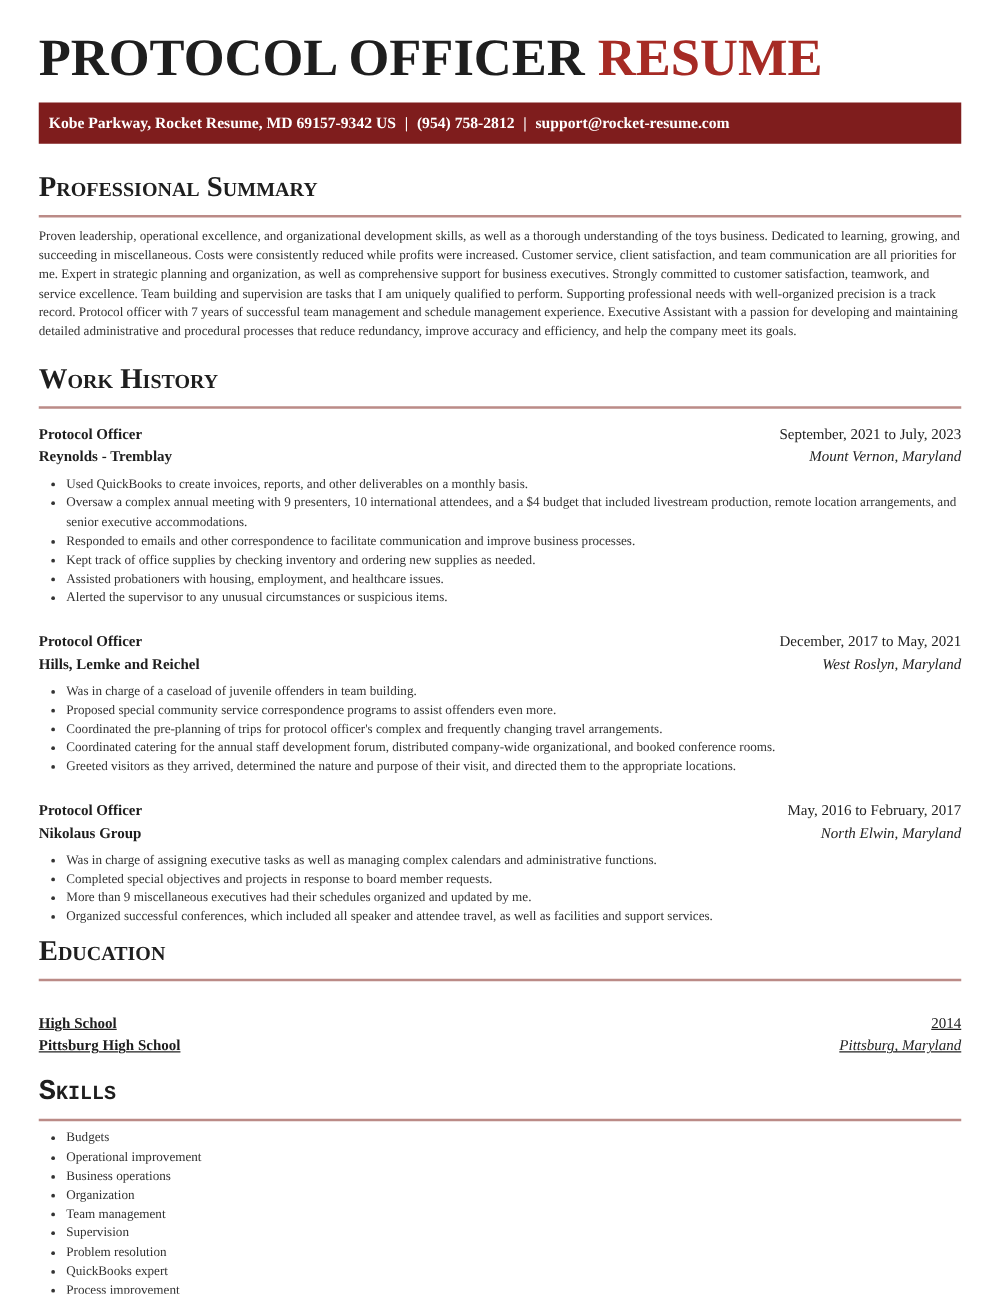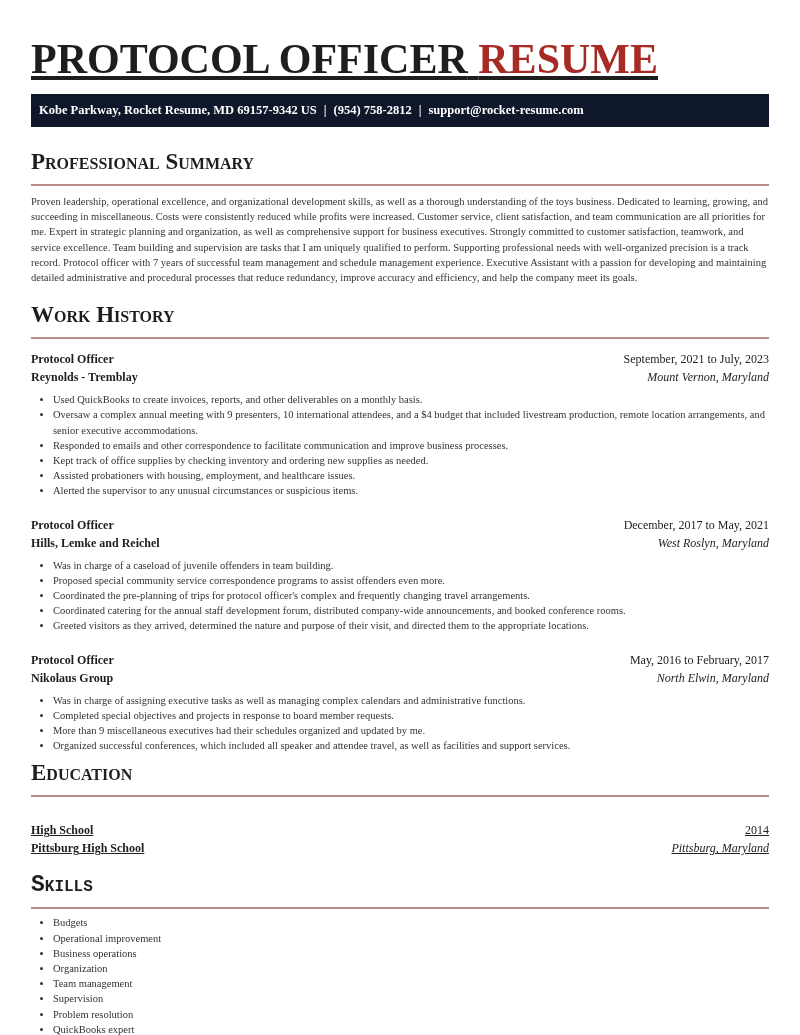--- a/index.html
+++ b/index.html
@@ -6,33 +6,32 @@
   body {
     width: 800px;
     height: 1035px;
     overflow: hidden;
     font-family: "Liberation Serif", "DejaVu Serif", serif;
     color: #222;
   }
   .page { padding: 0 31px; }
   .title {
     margin: 0;
-    padding-top: 36px;
+    padding-top: 24px;
     font-size: 42px;
     font-weight: bold;
     color: #1e1e1e;
     letter-spacing: 0px;
     line-height: 46px;
     height: 46px;
-    text-decoration: underline;
   }
   .title .accent { color: #a62b25; }
   .contact-bar {
     margin-top: 12px;
-    background: #0f172a;
+    background: #7f1d1d;
     color: #fff;
     font-weight: bold;
     font-size: 12.5px;
     height: 33px;
     line-height: 33px;
     padding-left: 8px;
     white-space: nowrap;
   }
   .contact-bar .sep { padding: 0 7px; }
   .section-head {
@@ -123,21 +122,21 @@
         <span class="right">December, 2017 to May, 2021</span>
       </div>
     <div class="row">
         <span class="left">Hills, Lemke and Reichel</span>
         <span class="right italic">West Roslyn, Maryland</span>
       </div>
     <ul class="bullets">
       <li>Was in charge of a caseload of juvenile offenders in team building.</li>
       <li>Proposed special community service correspondence programs to assist offenders even more.</li>
       <li>Coordinated the pre-planning of trips for protocol officer's complex and frequently changing travel arrangements.</li>
-      <li>Coordinated catering for the annual staff development forum, distributed company-wide announcements, and booked conference rooms.</li>
+      <li>Coordinated catering for the annual staff development forum, distributed company-wide organizational, and booked conference rooms.</li>
       <li>Greeted visitors as they arrived, determined the nature and purpose of their visit, and directed them to the appropriate locations.</li>
     </ul>
   </div>
 
   <div class="job">
     <div class="row">
         <span class="left">Protocol Officer</span>
         <span class="right">May, 2016 to February, 2017</span>
       </div>
     <div class="row">

